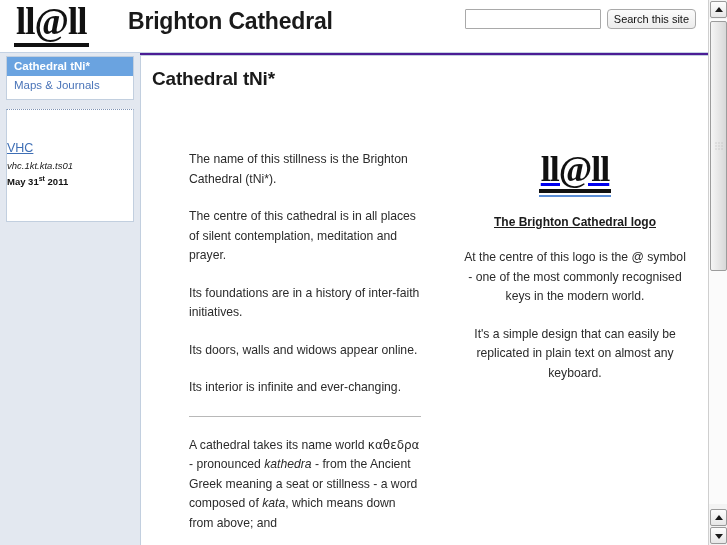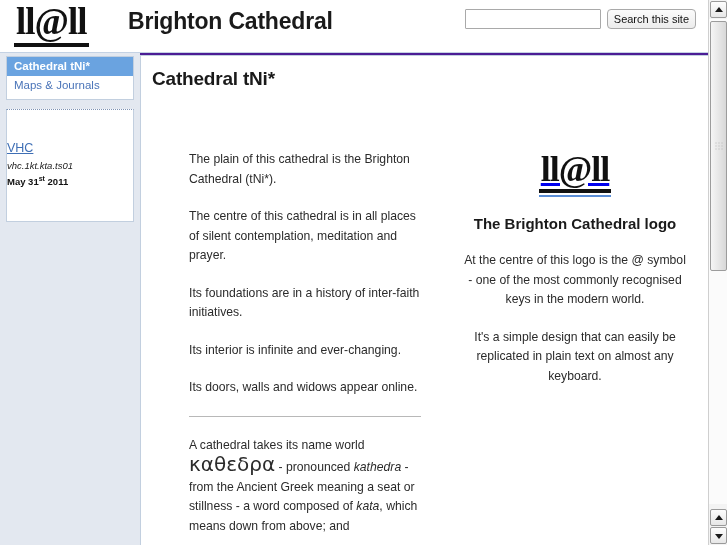--- a/index.html
+++ b/index.html
@@ -194,21 +194,21 @@
   .para:last-child { margin-bottom: 0; }
 
   #divider {
     border: none;
     border-top: 1px solid #b8b8b8;
     margin: 16px 0 19px 0;
     height: 0;
   }
   .greek {
     font-family: "DejaVu Sans", sans-serif;
-    font-size: 20px;
+    font-size: 12px;
     text-align: right;
   }
   em { font-style: italic; }
 
   
   #logo-figure {
     display: inline-block;
     border-bottom: 2px solid #5b8ed6;
     padding-bottom: 2px;
     margin-bottom: 18px;
@@ -220,24 +220,25 @@
     font-weight: bold;
     letter-spacing: -1px;
     color: #111111;
     line-height: 38px;
     border-bottom: 4px solid #111111;
     padding: 0 2px 1px 2px;
     white-space: nowrap;
     display: block;
   }
   #logo-caption {
-    font-size: 15px;
+    font-size: 12px;
     font-weight: bold;
     color: #1a1a1a;
     margin: 0 0 19px 0;
+    text-decoration: underline;
   }
   .para-c {
     font-size: 12.2px;
     line-height: 19.5px;
     color: #2b2b2b;
     margin: 0 0 18px 0;
     text-align: center;
   }
 
   
@@ -327,25 +328,25 @@
         <div id="vhc-date"><span>May 31</span><sup>st</sup> <span>2011</span></div>
       </div>
     </div>
 
     <div id="content">
       <h1 id="page-title">Cathedral tNi*</h1>
 
       <div id="cols">
 
         <div id="col-left">
-          <p class="para">The plain of this cathedral is the Brighton Cathedral (tNi*).</p>
+          <p class="para">The name of this stillness is the Brighton Cathedral (tNi*).</p>
           <p class="para">The centre of this cathedral is in all places of silent contemplation, meditation and prayer.</p>
           <p class="para">Its foundations are in a history of inter-faith initiatives.</p>
+          <p class="para">Its doors, walls and widows appear online.</p>
           <p class="para">Its interior is infinite and ever-changing.</p>
-          <p class="para">Its doors, walls and widows appear online.</p>
 
           <hr id="divider">
 
           <p class="para"><span>A cathedral takes its name world </span><span class="greek">καθεδρα</span><span> - pronounced </span><em>kathedra</em><span> - from the Ancient Greek meaning a seat or stillness - a word composed of </span><em>kata</em><span>, which means down from above; and</span></p>
         </div>
 
         <div id="col-right">
           <a id="logo-figure" href="#">
             <span id="logo-figure-mark">ll@ll</span>
           </a>

